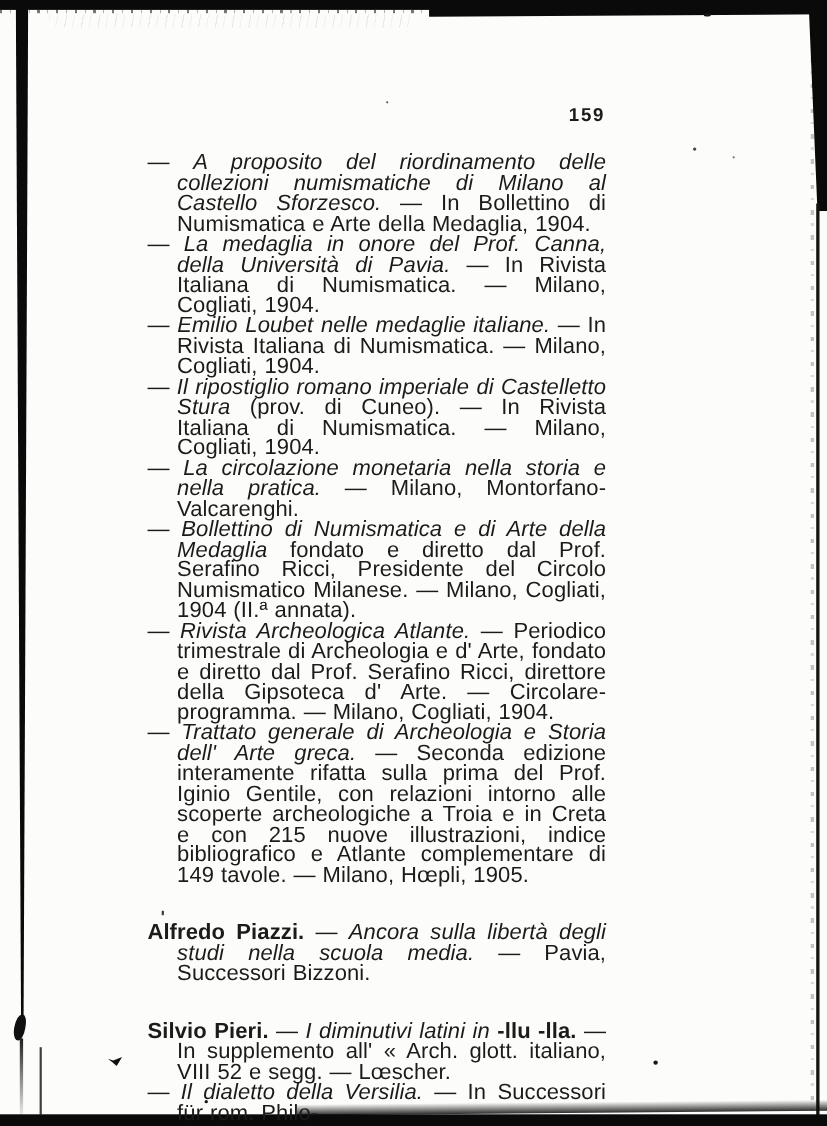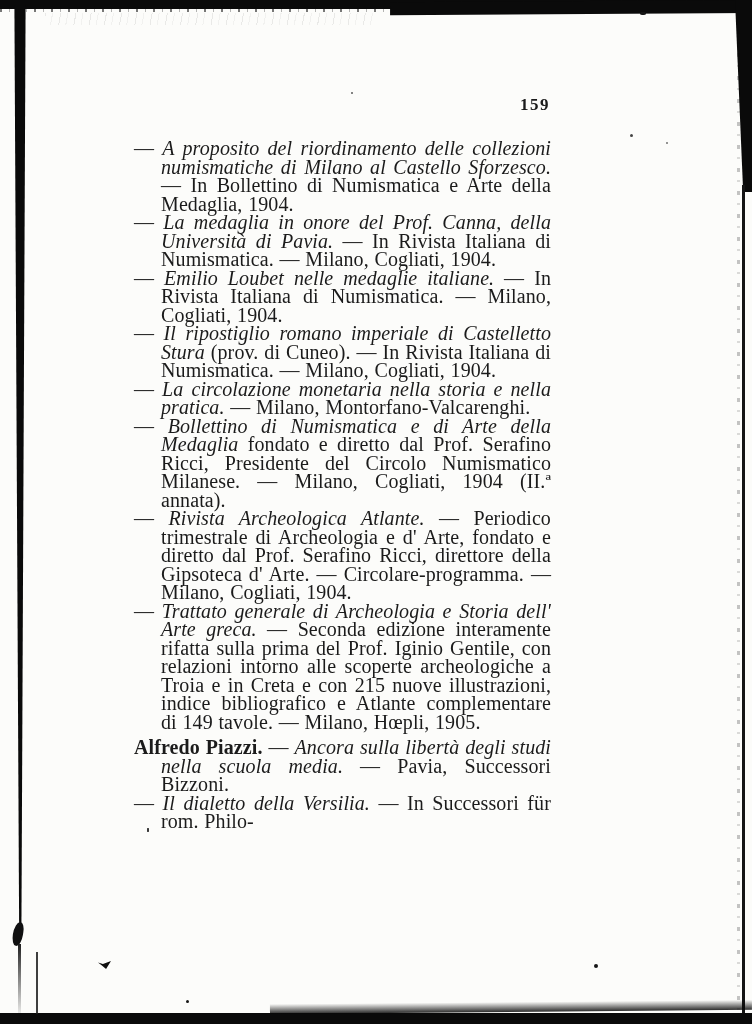--- a/index.html
+++ b/index.html
@@ -5,21 +5,21 @@
   :root{
     --paper:#fcfcfa;
     --ink:#1b1b1b;
     --edge:#0a0a0a;
   }
   *{margin:0;padding:0;box-sizing:border-box;}
   html,body{width:752px;height:1024px;overflow:hidden;background:#fff;}
   .page{
     position:relative;width:752px;height:1024px;
     background:var(--paper);
-    font-family:Liberation Serif, serif;
+    font-family:Liberation Sans, sans-serif;
     color:var(--ink);
     padding-left:47px;
   }
 
   
   .scan-top{position:absolute;left:0;top:0;width:752px;height:9px;background:var(--edge);}
   .scan-top::after{
     content:"";position:absolute;left:0;top:9px;width:100%;height:3px;
     background:repeating-linear-gradient(90deg, rgba(10,10,10,.55) 0 2px, transparent 2px 9px, rgba(10,10,10,.3) 9px 10px, transparent 10px 17px);
   }
@@ -47,21 +47,21 @@
     position:absolute;left:420px;top:95px;width:130px;
     text-align:right;font-size:17px;font-weight:700;letter-spacing:1.5px;
   }
   .content{
     position:absolute;left:134px;top:139px;width:417px;
     font-size:20px;line-height:18.5px;
     text-align:justify;letter-spacing:.1px;word-spacing:.6px;
     hyphens:auto;
   }
   .entry{padding-left:27px;text-indent:-27px;}
-  .entry.section-break{margin-top:7px;}
+  .entry.section-break{margin-top:34px;}
   .seg-italic{font-style:italic;}
   .seg-bold{font-weight:700;}
   .seg-plain{font-style:normal;font-weight:400;}
 </style>
 </head>
 <body>
 
 <div class="page">
 
   <div class="scan-top"></div>
@@ -91,16 +91,17 @@
   <div class="content">
       <p class="entry"><span class="seg-plain">— </span><span class="seg-italic">A proposito del riordinamento delle collezioni numismatiche di Milano al Castello Sforzesco.</span><span class="seg-plain"> — In Bollettino di Numismatica e Arte della Medaglia, 1904.</span></p>
       <p class="entry"><span class="seg-plain">— </span><span class="seg-italic">La medaglia in onore del Prof. Canna, della Università di Pavia.</span><span class="seg-plain"> — In Rivista Italiana di Numismatica. — Milano, Cogliati, 1904.</span></p>
       <p class="entry"><span class="seg-plain">— </span><span class="seg-italic">Emilio Loubet nelle medaglie italiane.</span><span class="seg-plain"> — In Rivista Italiana di Numismatica. — Milano, Cogliati, 1904.</span></p>
       <p class="entry"><span class="seg-plain">— </span><span class="seg-italic">Il ripostiglio romano imperiale di Castelletto Stura</span><span class="seg-plain"> (prov. di Cuneo). — In Rivista Italiana di Numismatica. — Milano, Cogliati, 1904.</span></p>
       <p class="entry"><span class="seg-plain">— </span><span class="seg-italic">La circolazione monetaria nella storia e nella pratica.</span><span class="seg-plain"> — Milano, Montorfano-Valcarenghi.</span></p>
       <p class="entry"><span class="seg-plain">— </span><span class="seg-italic">Bollettino di Numismatica e di Arte della Medaglia</span><span class="seg-plain"> fondato e diretto dal Prof. Serafino Ricci, Presidente del Circolo Numismatico Milanese. — Milano, Cogliati, 1904 (II.ª annata).</span></p>
       <p class="entry"><span class="seg-plain">— </span><span class="seg-italic">Rivista Archeologica Atlante.</span><span class="seg-plain"> — Periodico trimestrale di Archeologia e d' Arte, fondato e diretto dal Prof. Serafino Ricci, direttore della Gipsoteca d' Arte. — Circolare-programma. — Milano, Cogliati, 1904.</span></p>
       <p class="entry"><span class="seg-plain">— </span><span class="seg-italic">Trattato generale di Archeologia e Storia dell' Arte greca.</span><span class="seg-plain"> — Seconda edizione interamente rifatta sulla prima del Prof. Iginio Gentile, con relazioni intorno alle scoperte archeologiche a Troia e in Creta e con 215 nuove illustrazioni, indice bibliografico e Atlante complementare di 149 tavole. — Milano, Hœpli, 1905.</span></p>
       <p class="entry section-break"><span class="seg-bold">Alfredo Piazzi.</span><span class="seg-plain"> — </span><span class="seg-italic">Ancora sulla libertà degli studi nella scuola media.</span><span class="seg-plain"> — Pavia, Successori Bizzoni.</span></p>
+      <p class="entry section-break"><span class="seg-bold">Silvio Pieri.</span><span class="seg-plain"> — </span><span class="seg-italic">I diminutivi latini in </span><span class="seg-bold">-llu -lla.</span><span class="seg-plain"> — In supplemento all' « Arch. glott. italiano, VIII 52 e segg. — Lœscher.</span></p>
       <p class="entry"><span class="seg-plain">— </span><span class="seg-italic">Il dialetto della Versilia.</span><span class="seg-plain"> — In Successori für rom. Philo-</span></p>
     </div>
 
 </div>
 
 </body></html>

